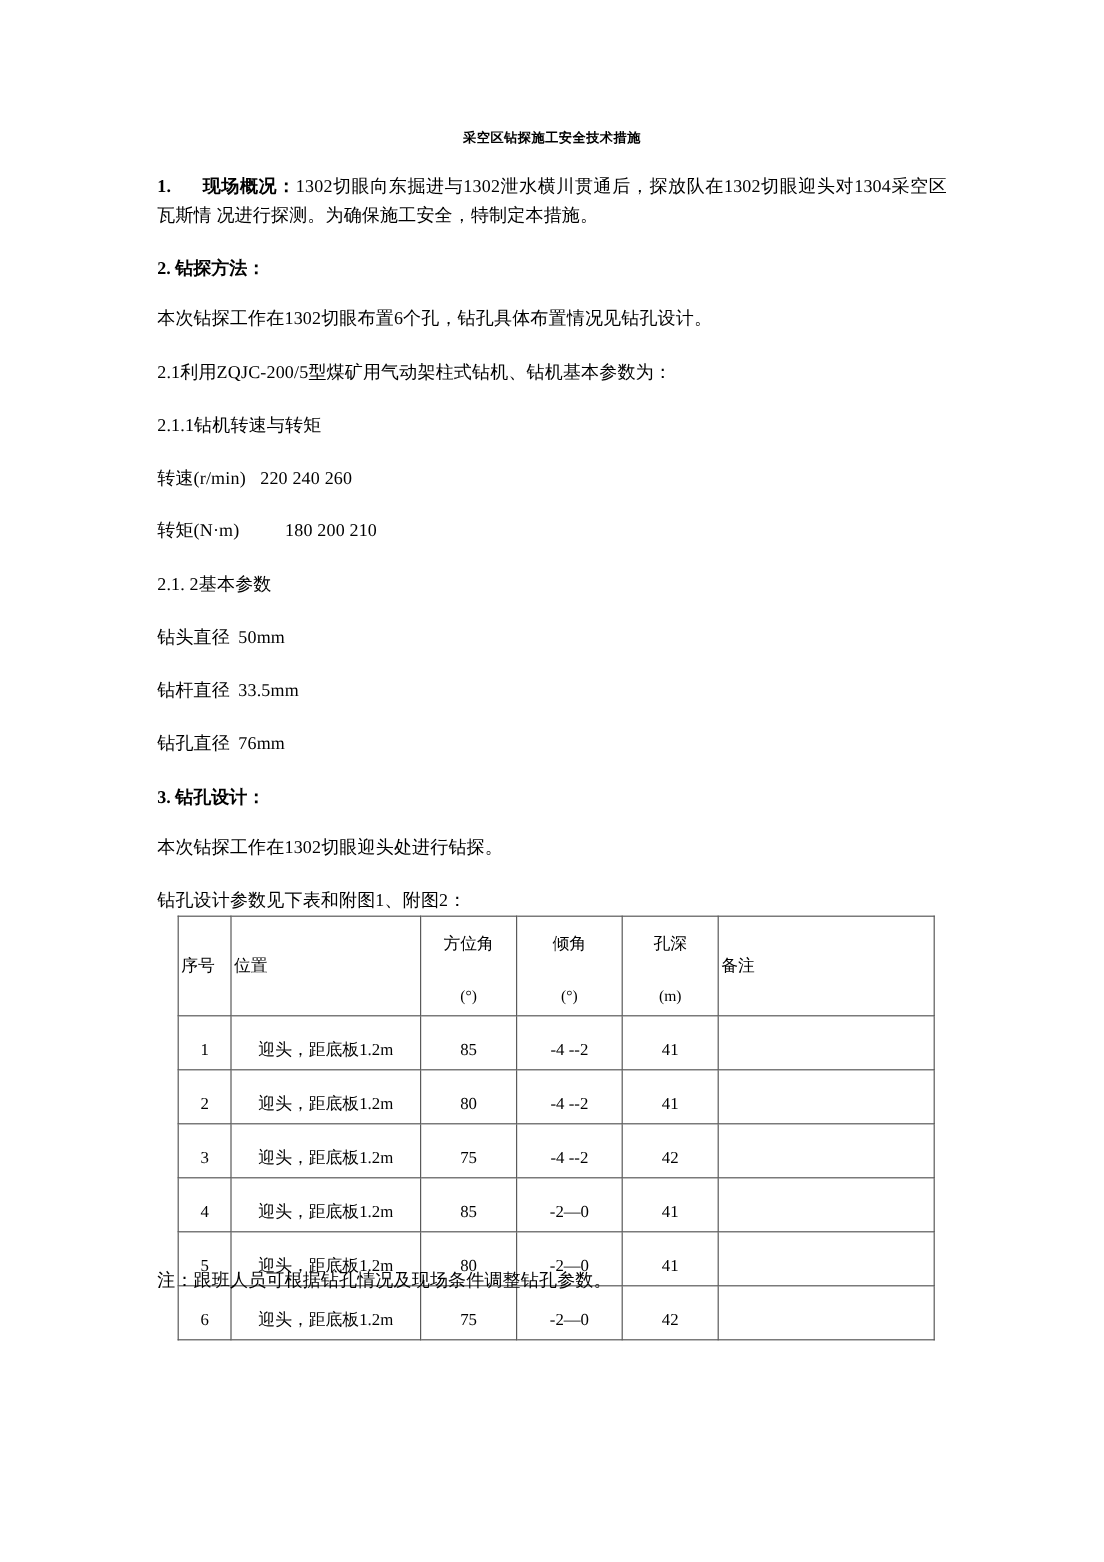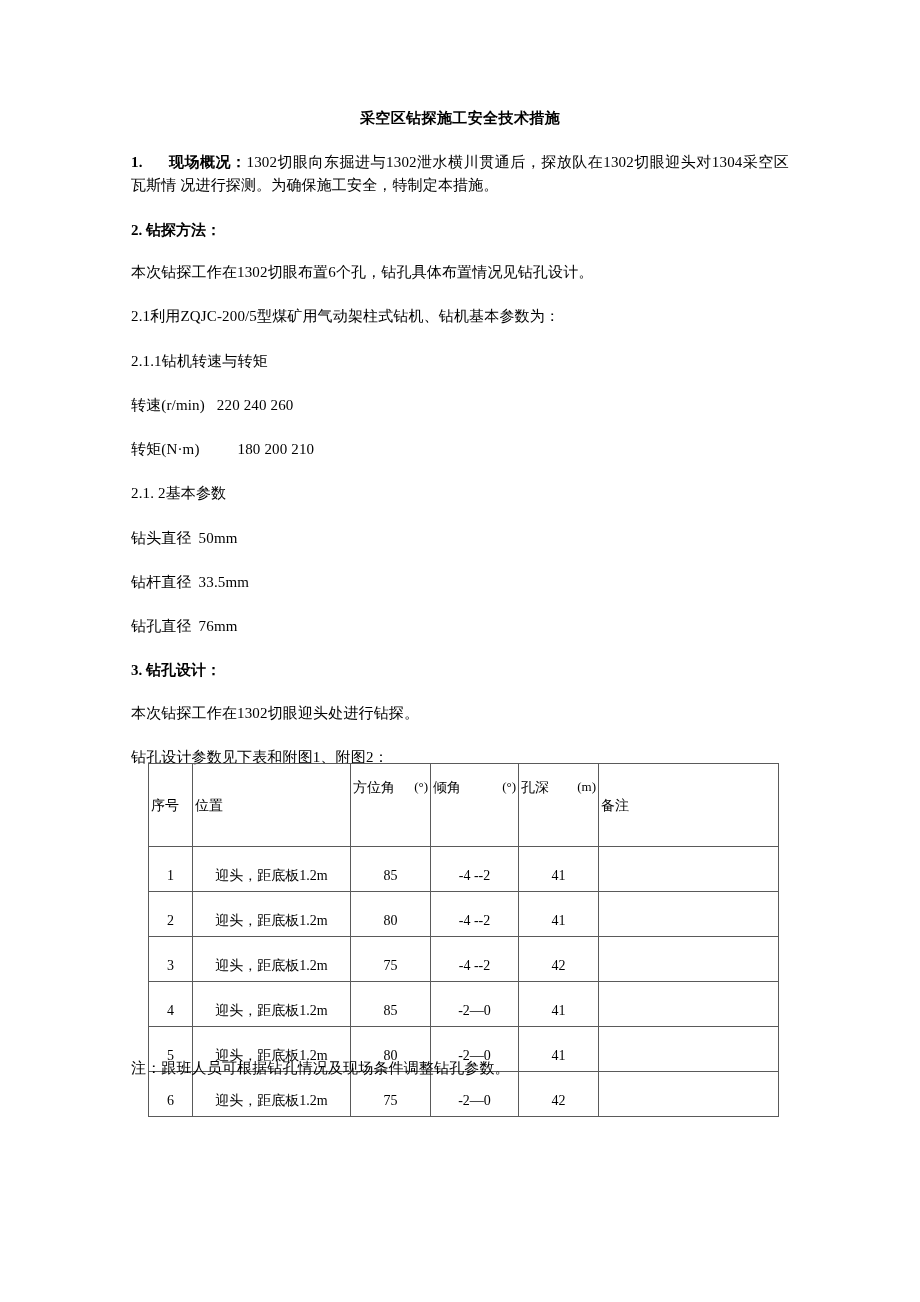--- a/index.html
+++ b/index.html
@@ -25,21 +25,21 @@
   .content {
     position: absolute;
     left: 131px;
     top: 108px;
     width: 658px;
   }
 
   .doc-title {
     text-align: center;
     font-weight: bold;
-    font-size: 15px;
+    font-size: 11px;
     letter-spacing: 0.4px;
     margin: 0 0 22px 0;
     line-height: 1.4;
   }
 
   p.para {
     margin: 0 0 21px 0;
     font-size: 15px;
     line-height: 1.55;
     text-align: justify;
@@ -102,21 +102,21 @@
   }
   .col-no    { width: 44px; }
   .col-pos   { width: 158px; }
   .col-az    { width: 80px; }
   .col-dip   { width: 88px; }
   .col-depth { width: 80px; }
   .col-rem   { width: 180px; }
 
   .hdr-stack {
     display: flex;
-    flex-direction: row;
+    flex-direction: column;
     justify-content: space-between;
     height: 62px;
     padding-top: 6px;
   }
   .hdr-main { font-size: 14px; }
   .hdr-unit { font-size: 13px; }
   .hdr-single {
     display: flex;
     align-items: center;
     height: 62px;

